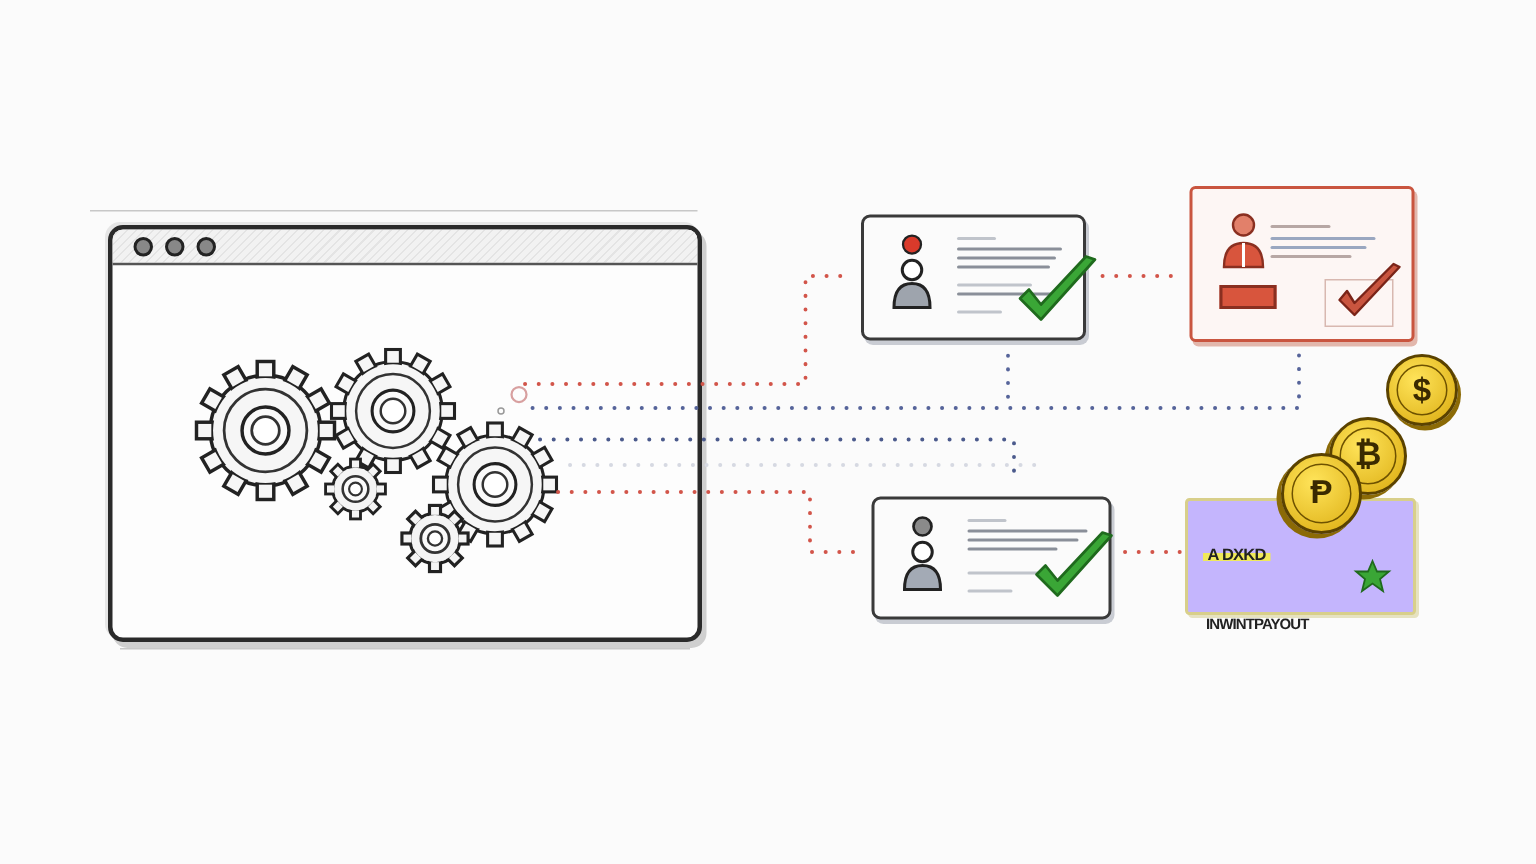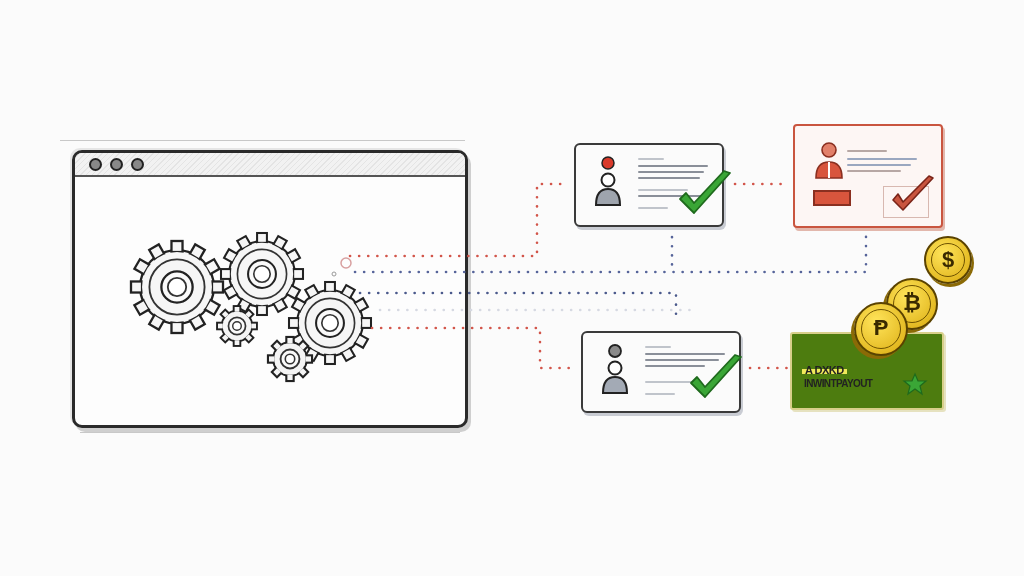--- a/index.html
+++ b/index.html
@@ -32,31 +32,31 @@
   
   .card {
     border:2.5px solid #3a3a3a; border-radius:6px; background:#fbfbfb;
     box-shadow: 2px 3px 0 #c9ccd3;
   }
   .card-red {
     border:2.5px solid #c9553f; border-radius:4px; background:#fdf6f4;
     box-shadow: 2px 3px 0 #e2b7ac;
   }
   .card-yellow {
-    border:2px solid #d8cf8a; border-radius:3px; background:#4d7c0f;
+    border:2px solid #d8cf8a; border-radius:3px; background:#c4b5fd;
     box-shadow: 2px 2px 0 #e6e2c0;
   }
   .text-line { height:2px; background:#8a8f99; border-radius:1px; }
   .text-line.light { background:#c0c4cb; }
   .payout-title {
     font-size:11px; font-weight:bold; color:#222; letter-spacing:-0.5px;
     background:linear-gradient(transparent 40%, #f0e95a 40%, #f0e95a 85%, transparent 85%);
     padding:0 3px;
   }
-  .payout-sub { font-size:10px; font-weight:bold; color:#222; letter-spacing:-0.6px; }
+  .payout-sub { font-size:10px; font-weight:bold; color:#222; letter-spacing:-0.6px;margin-top:33px; }
 </style>
 </head>
 <body>
 
 <div class="abs sketch-line" style="left:60px;top:140px;width:405px;"></div>
 <div class="abs sketch-line" style="left:80px;top:432px;width:380px;"></div>
 
 <div class="abs browser">
   <div class="abs browser-bar">
     <div class="abs dot" style="left:14px;"></div>

